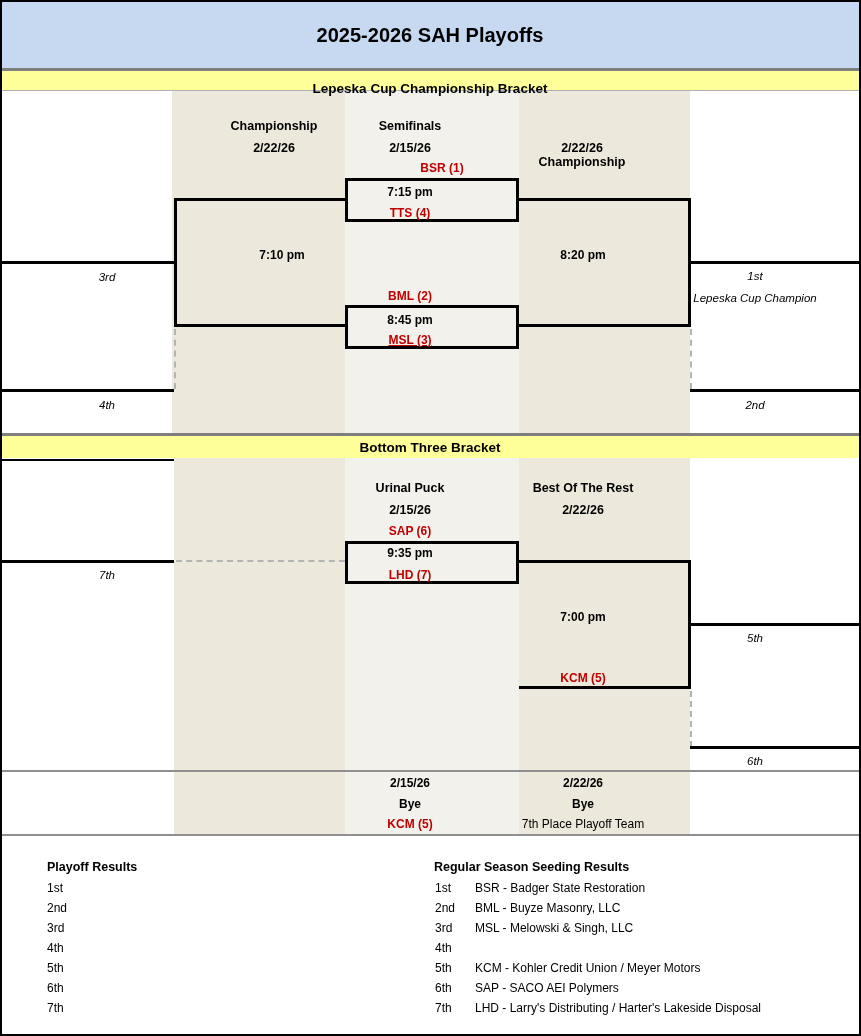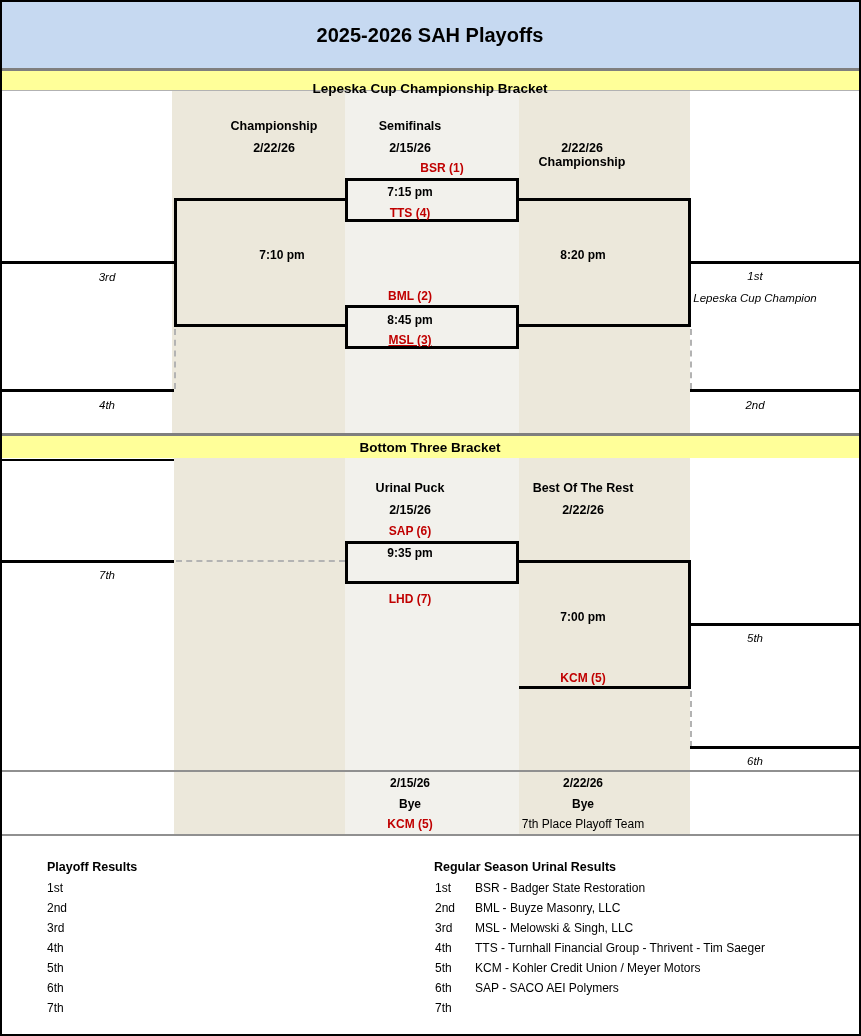--- a/index.html
+++ b/index.html
@@ -93,21 +93,21 @@
   <div class="abs" style="left:0;top:457px;width:172px;height:2px;background:#000;z-index:3;"></div>
 
   <div class="c hdr" style="left:408px;top:486px;">Urinal Puck</div>
   <div class="c hdr" style="left:408px;top:508px;">2/15/26</div>
   <div class="c hdr" style="left:581px;top:486px;">Best Of The Rest</div>
   <div class="c hdr" style="left:581px;top:508px;">2/22/26</div>
 
   <div class="c red" style="left:408px;top:529px;">SAP (6)</div>
   <div class="gamebox" style="left:343px;top:539px;width:174px;height:43px;"></div>
   <div class="c b" style="left:408px;top:551px;">9:35 pm</div>
-  <div class="c red" style="left:408px;top:573px;margin-top:24px;">LHD (7)</div>
+  <div class="c red" style="left:408px;top:573px;">LHD (7)</div>
 
   <div class="hline" style="left:0;top:558px;width:172px;"></div>
   <div class="dash-h" style="left:174px;top:558px;width:169px;"></div>
   <div class="hline" style="left:517px;top:558px;width:171px;"></div>
   <div class="vline" style="left:686px;top:558px;height:129px;"></div>
   <div class="hline" style="left:517px;top:684px;width:171px;"></div>
   <div class="hline" style="left:688px;top:621px;width:171px;"></div>
   <div class="dash-v" style="left:688px;top:689px;height:56px;"></div>
   <div class="hline" style="left:688px;top:744px;width:171px;"></div>
 
@@ -135,28 +135,28 @@
   <div class="l" style="left:85px;top:926px;"></div>
   <div class="l" style="left:45px;top:946px;">4th</div>
   <div class="l" style="left:85px;top:946px;"></div>
   <div class="l" style="left:45px;top:966px;">5th</div>
   <div class="l" style="left:85px;top:966px;"></div>
   <div class="l" style="left:45px;top:986px;">6th</div>
   <div class="l" style="left:85px;top:986px;"></div>
   <div class="l" style="left:45px;top:1006px;">7th</div>
   <div class="l" style="left:85px;top:1006px;"></div>
 
-  <div class="l b" style="left:432px;top:865px;font-size:12.5px;">Regular Season Urinal Results</div>
+  <div class="l b" style="left:432px;top:865px;font-size:12.5px;">Regular Season Seeding Results</div>
   <div class="l" style="left:433px;top:886px;">1st</div>
   <div class="l" style="left:473px;top:886px;">BSR - Badger State Restoration</div>
   <div class="l" style="left:433px;top:906px;">2nd</div>
   <div class="l" style="left:473px;top:906px;">BML - Buyze Masonry, LLC</div>
   <div class="l" style="left:433px;top:926px;">3rd</div>
   <div class="l" style="left:473px;top:926px;">MSL - Melowski &amp; Singh, LLC</div>
   <div class="l" style="left:433px;top:946px;">4th</div>
-  <div class="l" style="left:473px;top:946px;">TTS - Turnhall Financial Group - Thrivent - Tim Saeger</div>
   <div class="l" style="left:433px;top:966px;">5th</div>
   <div class="l" style="left:473px;top:966px;">KCM - Kohler Credit Union / Meyer Motors</div>
   <div class="l" style="left:433px;top:986px;">6th</div>
   <div class="l" style="left:473px;top:986px;">SAP - SACO AEI Polymers</div>
   <div class="l" style="left:433px;top:1006px;">7th</div>
+  <div class="l" style="left:473px;top:1006px;">LHD - Larry's Distributing / Harter's Lakeside Disposal</div>
 
 </div>
 
 </body></html>

